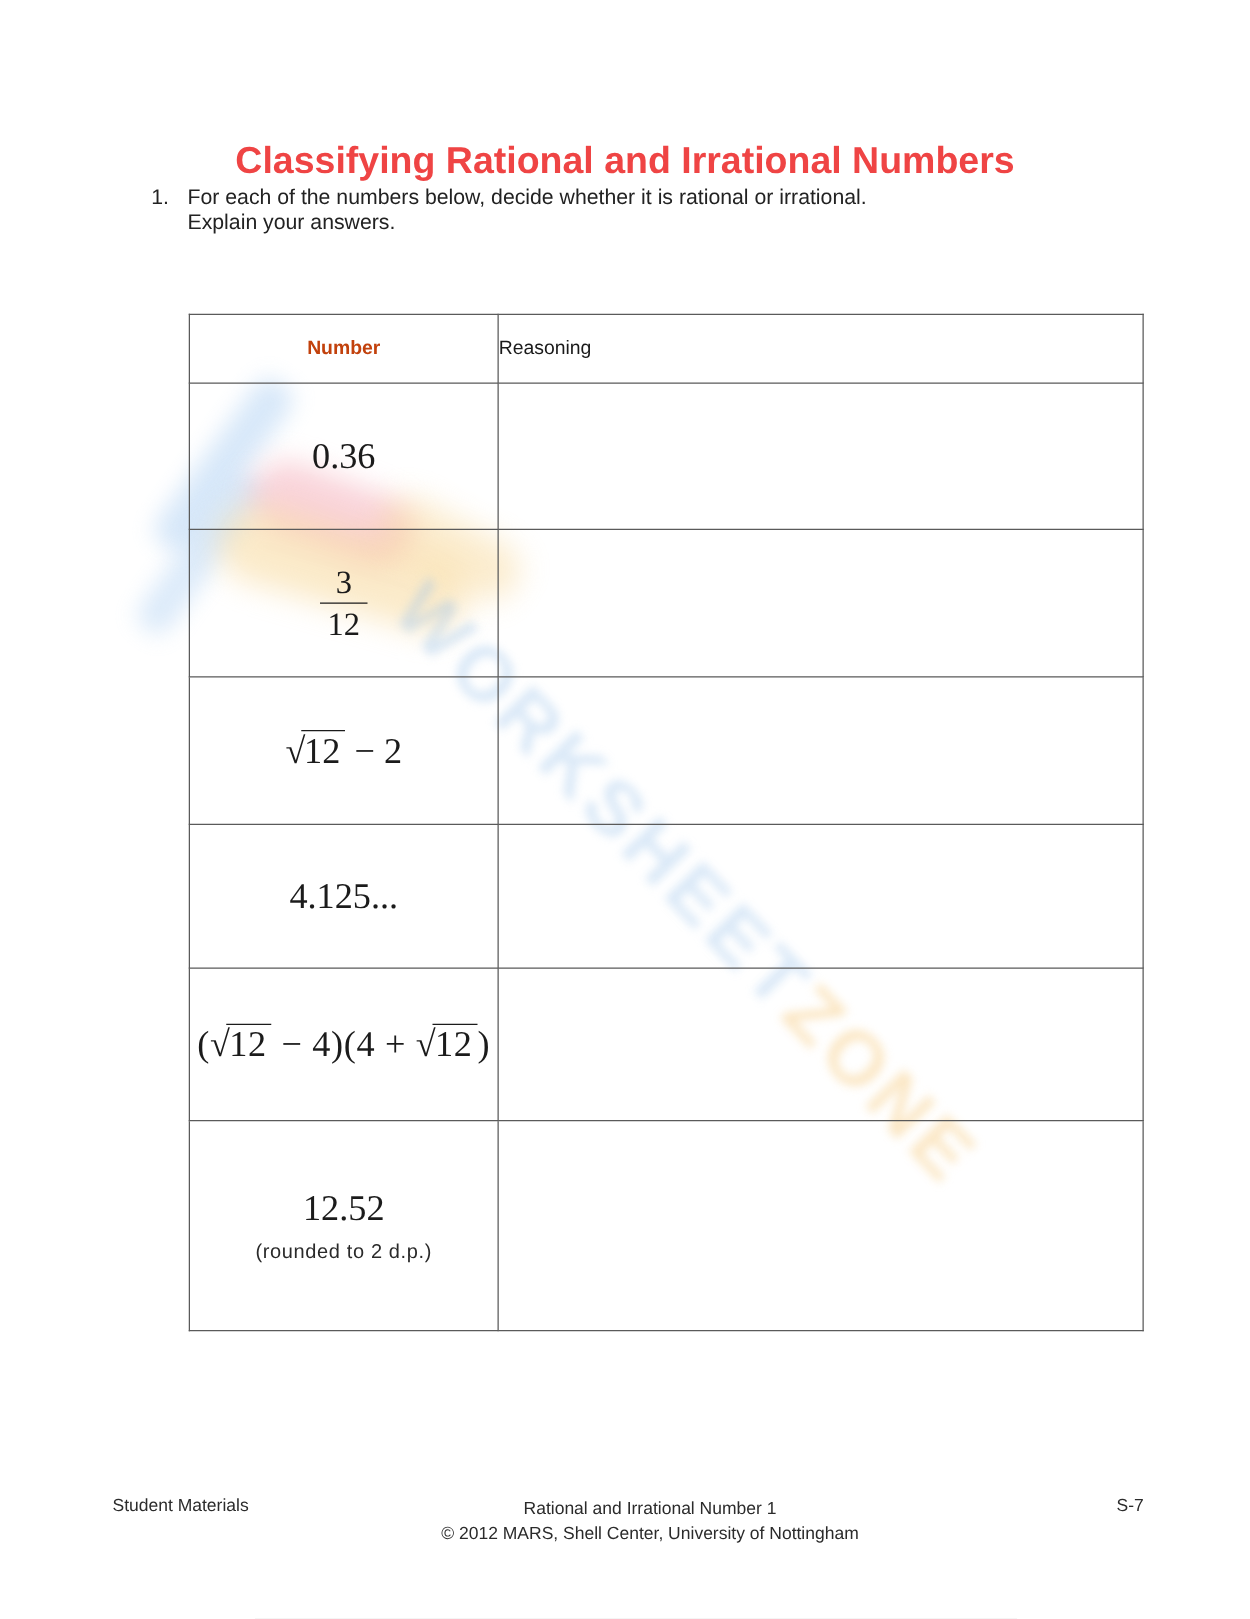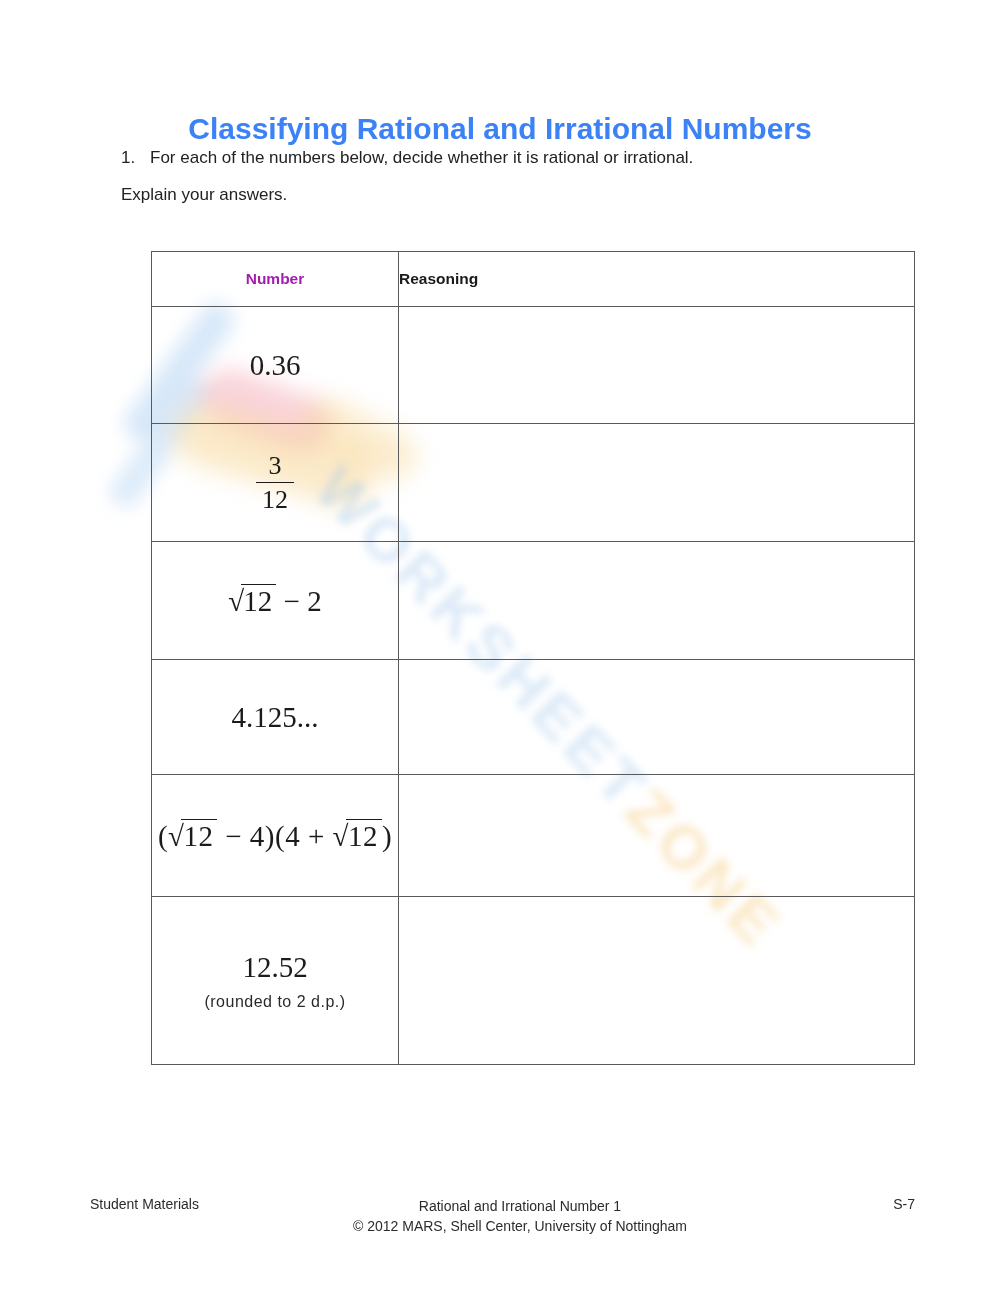--- a/index.html
+++ b/index.html
@@ -23,41 +23,41 @@
     transform:rotate(46deg);transform-origin:left top;
     white-space:nowrap;
     font-weight:bold;font-size:62px;letter-spacing:5px;
     filter:blur(4px);
   }
   .wm-text .wm-blue{color:#9cc3ea;opacity:.38;}
   .wm-text .wm-orange{color:#f5c97e;opacity:.45;}
   
   .title{
     position:absolute;left:0;right:0;top:92px;
-    text-align:center;font-size:30px;font-weight:bold;color:#3b82f6;
+    text-align:center;font-size:30px;font-weight:bold;color:#ef4444;
   }
   .question{position:absolute;left:121px;top:148px;font-size:17px;color:#222;}
   .question .qrow{display:flex;}
   .question .qnum{width:29px;}
-  .question .qline2{margin-top:17px;flex-direction:column;}
+  .question .qline2{}
   
   table.main{
     position:absolute;left:151px;top:251px;
     border-collapse:collapse;table-layout:fixed;
     width:763px;
   }
   table.main col.c1{width:247px;}
   table.main col.c2{width:516px;}
   table.main th, table.main td{
     border:1.6px solid #5a5a5a;
     vertical-align:middle;
     padding:0;
   }
-  th.h-number{height:54px;text-align:center;font-size:15.5px;font-weight:bold;color:#a21caf;}
-  th.h-reasoning{text-align:left;padding-left:21px;font-size:15.5px;font-weight:bold;color:#1a1a1a;}
+  th.h-number{height:54px;text-align:center;font-size:15.5px;font-weight:bold;color:#c2410c;}
+  th.h-reasoning{text-align:left;padding-left:21px;font-size:15.5px;font-weight:normal;color:#1a1a1a;}
   td.numcell{
     text-align:center;
     font-family:"Liberation Serif","DejaVu Serif",serif;
     font-size:29px;color:#1b1b1b;
   }
   .frac{display:inline-flex;flex-direction:column;align-items:stretch;text-align:center;vertical-align:middle;font-size:26px;line-height:1.12;}
   .frac .num{padding:0 6px 2px;}
   .frac .den{border-top:1.8px solid #1b1b1b;padding:2px 6px 0;}
   .sqrt-sign{display:inline-block;}
   .ovl{display:inline-block;border-top:1.8px solid #1b1b1b;margin-left:-3px;padding:1px 4px 0 2px;line-height:1.05;}

